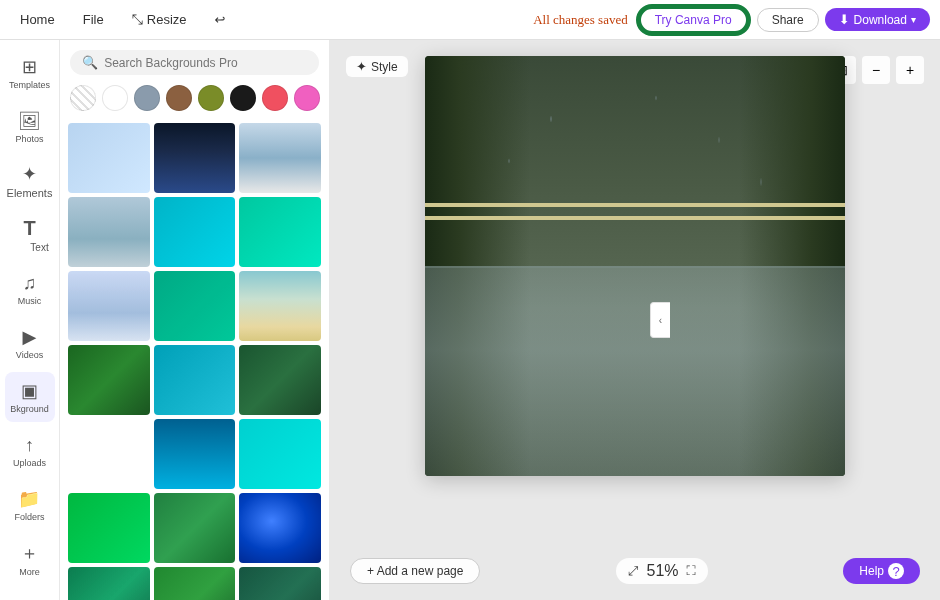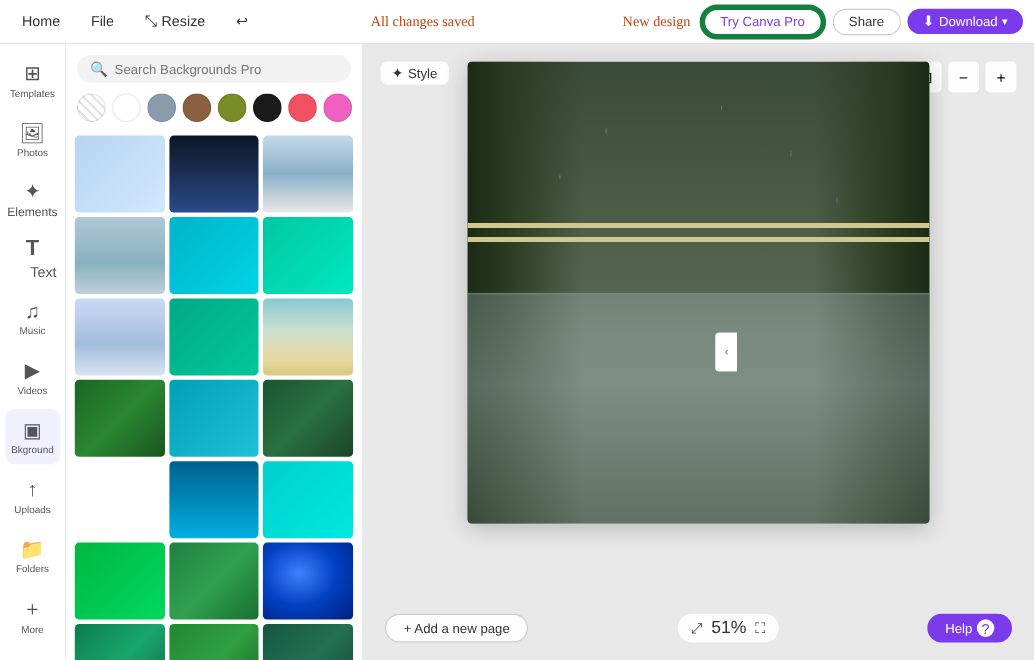--- a/index.html
+++ b/index.html
@@ -212,21 +212,20 @@
   <div class="top-nav-item">Home</div>
   <div class="top-nav-item">File</div>
   <div class="top-nav-item" style="display:flex;align-items:center;gap:4px;">
     <span style="font-size:14px;">⤡</span>
     <span>Resize</span>
   </div>
   <div class="top-nav-item">
     <span>↩</span>
   </div>
   <div class="design-title">All changes saved</div>
-  <div class="design-title">New design</div>
   <div class="top-right-btns">
     <button class="try-btn">Try Canva Pro</button>
     <button class="share-btn">Share</button>
     <button class="download-btn">
       <span style="font-size:13px;">⬇</span>
       <span>Download</span>
       <span class="chevron">▾</span>
     </button>
   </div>
 </div>
@@ -241,21 +240,21 @@
     <div class="sidebar-icon">
       <span class="icon-glyph">🖼</span>
       <span style="font-size:9px;">Photos</span>
     </div>
     <div class="sidebar-icon">
       <span class="icon-glyph">✦</span>
       <span style="font-size:11px;">Elements</span>
     </div>
     <div class="sidebar-icon">
       <span class="icon-glyph" style="font-size:20px;font-weight:bold;">T</span>
-      <span style="font-size:13px;margin-left:20px;">Text</span>
+      <span style="font-size:10px;margin-left:20px;">Text</span>
     </div>
     <div class="sidebar-icon">
       <span class="icon-glyph">♫</span>
       <span style="font-size:9px;">Music</span>
     </div>
     <div class="sidebar-icon">
       <span class="icon-glyph">▶</span>
       <span style="font-size:9px;text-align:right;">Videos</span>
     </div>
     <div class="sidebar-icon" style="background:#f0f0ff;border-radius:8px;">

